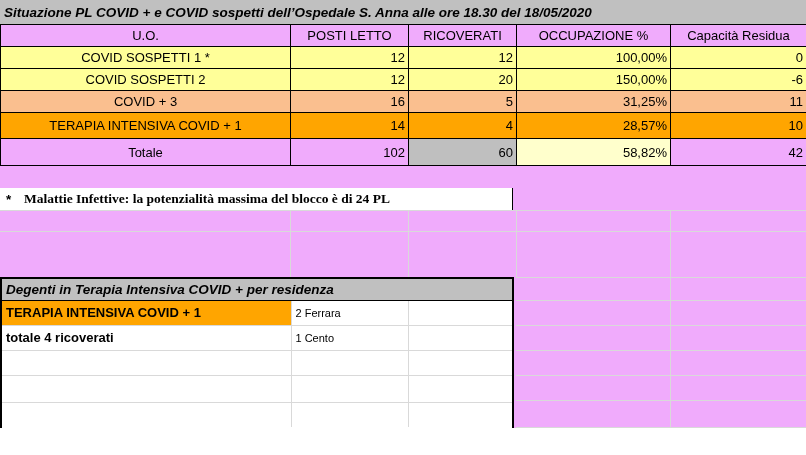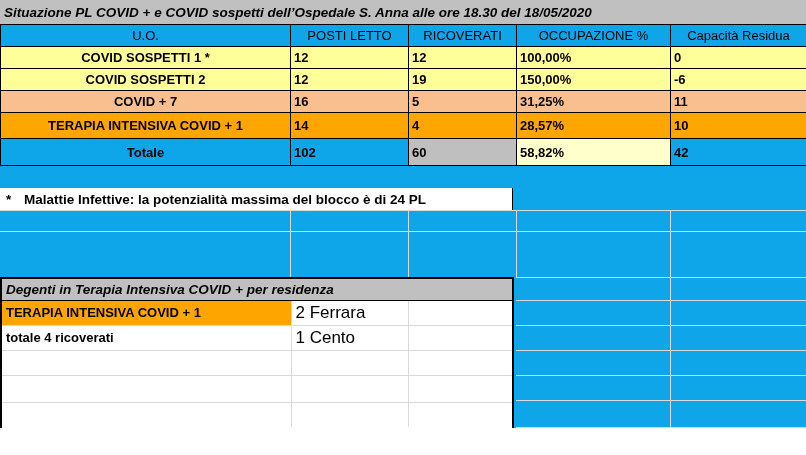--- a/index.html
+++ b/index.html
@@ -1,59 +1,59 @@
 <!DOCTYPE html>
 <html><head>
 <meta charset="utf-8">
 <style>
   * { margin:0; padding:0; box-sizing:border-box; }
   body { font-family:"Liberation Sans", sans-serif; background:#fff; }
-  .sheet { position:relative; width:806px; height:428px; background:#0ea5e9; overflow:hidden; }
+  .sheet { position:relative; width:806px; height:428px; background:#f0abfc; overflow:hidden; }
 
   
   .gl { position:absolute; background:#d9d9d9; }
 
   
   .title-row { position:absolute; left:0; top:0; width:806px; height:24px;
     background:#c0c0c0; display:flex; align-items:center; padding-left:4px;
     font-size:13.5px; font-weight:bold; font-style:italic; color:#000; }
 
   
   table.main { position:absolute; left:0; top:24px; width:806px; border-collapse:collapse; table-layout:fixed; }
   table.main td { border:1px solid #000; font-size:13px; padding:0 3px; overflow:hidden; white-space:nowrap; vertical-align:middle; }
   tr.hdr td { height:22px; font-weight:normal; }
-  tr.row td { height:22px; font-weight:bold; }
+  tr.row td { height:22px; font-weight:normal; }
   tr.row-terapia td { height:26px; }
   tr.row-tot td { height:27px; }
   td.lbl { text-align:center; }
-  td.num { text-align:left; padding-right:4px; }
+  td.num { text-align:right; padding-right:4px; }
   .bg-yellow td { background:#ffff99; }
   .bg-peach td  { background:#fabf8f; }
   .bg-orange td { background:#ffa500; }
   td.cell-gray { background:#bfbfbf; font-size:17px; }
   td.cell-lightyellow { background:#ffffcc; }
 
   
   .note-row { position:absolute; left:0; top:188px; width:513px; height:22px;
     border-right:1px solid #000; display:flex; align-items:center;
     font-size:13.5px; font-weight:bold; background:#fff; }
   .note-star { width:14px; padding-left:6px; }
-  .note-text { padding-left:10px; white-space:nowrap; }
+  .note-text { padding-left:10px; white-space:nowrap;font-family:Liberation Serif, serif; }
 
   
   .res-box { position:absolute; left:0; top:277px; width:514px; height:176px;
     border:2px solid #000; background:#fff; }
   table.res { width:100%; border-collapse:collapse; table-layout:fixed; }
   table.res td { border:1px solid #d9d9d9; font-size:13px; padding:0 4px; white-space:nowrap; vertical-align:middle; overflow:visible; }
   table.res td.sec-hdr { height:21px; background:#c0c0c0; font-weight:bold; font-style:italic; font-size:13.5px; border:none; border-bottom:1px solid #000; }
   table.res tr.r td { height:25px; }
   table.res tr.r-empty td { height:25px; }
   table.res td.res-lbl-orange { background:#ffa500; font-weight:bold; }
   table.res td.res-lbl { font-weight:bold; }
-  table.res td.res-val { font-weight:normal; font-size:17px;margin-top:24px; }
+  table.res td.res-val { font-weight:normal; font-size:11px;margin-top:24px; }
   table.res td:first-child { border-left:none; }
   table.res td:last-child { border-right:none; }
   table.res tr:last-child td { border-bottom:none; }
 </style>
 </head>
 <body>
 
 <div class="sheet">
 
   <div class="title-row">
@@ -79,26 +79,26 @@
       <tr class="row bg-yellow">
         <td class="lbl">COVID SOSPETTI 1 *</td>
         <td class="num">12</td>
         <td class="num">12</td>
         <td class="num">100,00%</td>
         <td class="num">0</td>
       </tr>
       <tr class="row bg-yellow">
         <td class="lbl">COVID SOSPETTI 2</td>
         <td class="num">12</td>
-        <td class="num">19</td>
+        <td class="num">20</td>
         <td class="num">150,00%</td>
         <td class="num">-6</td>
       </tr>
       <tr class="row bg-peach">
-        <td class="lbl">COVID + 7</td>
+        <td class="lbl">COVID + 3</td>
         <td class="num">16</td>
         <td class="num">5</td>
         <td class="num">31,25%</td>
         <td class="num">11</td>
       </tr>
       <tr class="row row-terapia bg-orange">
         <td class="lbl">TERAPIA INTENSIVA COVID + 1</td>
         <td class="num">14</td>
         <td class="num">4</td>
         <td class="num">28,57%</td>

